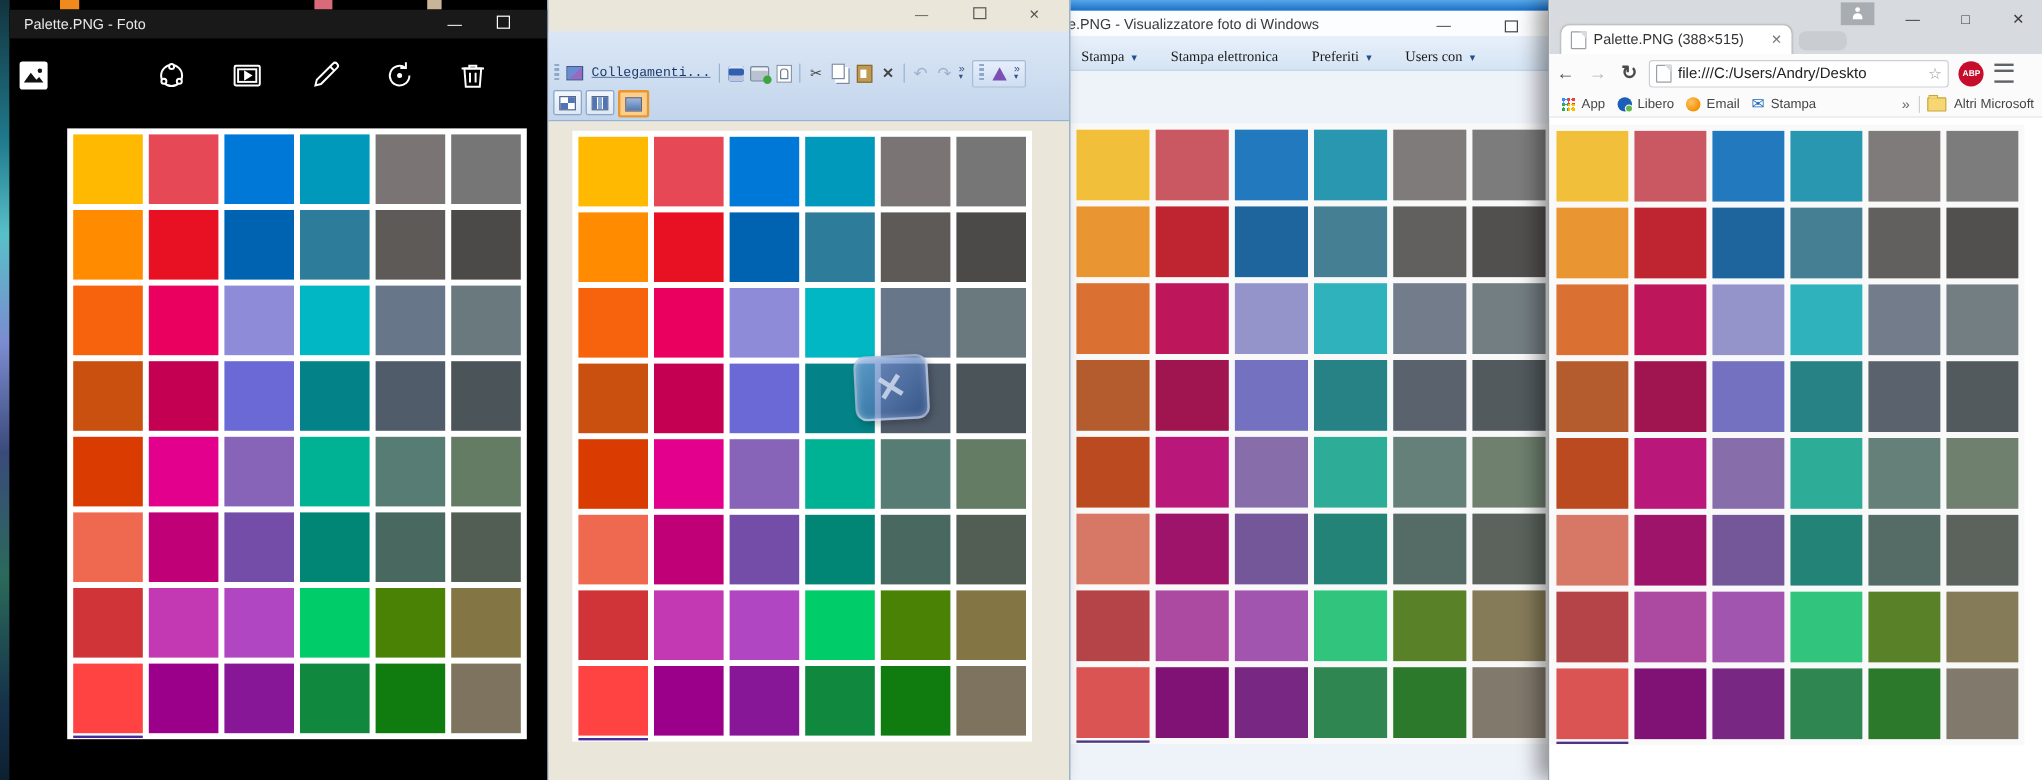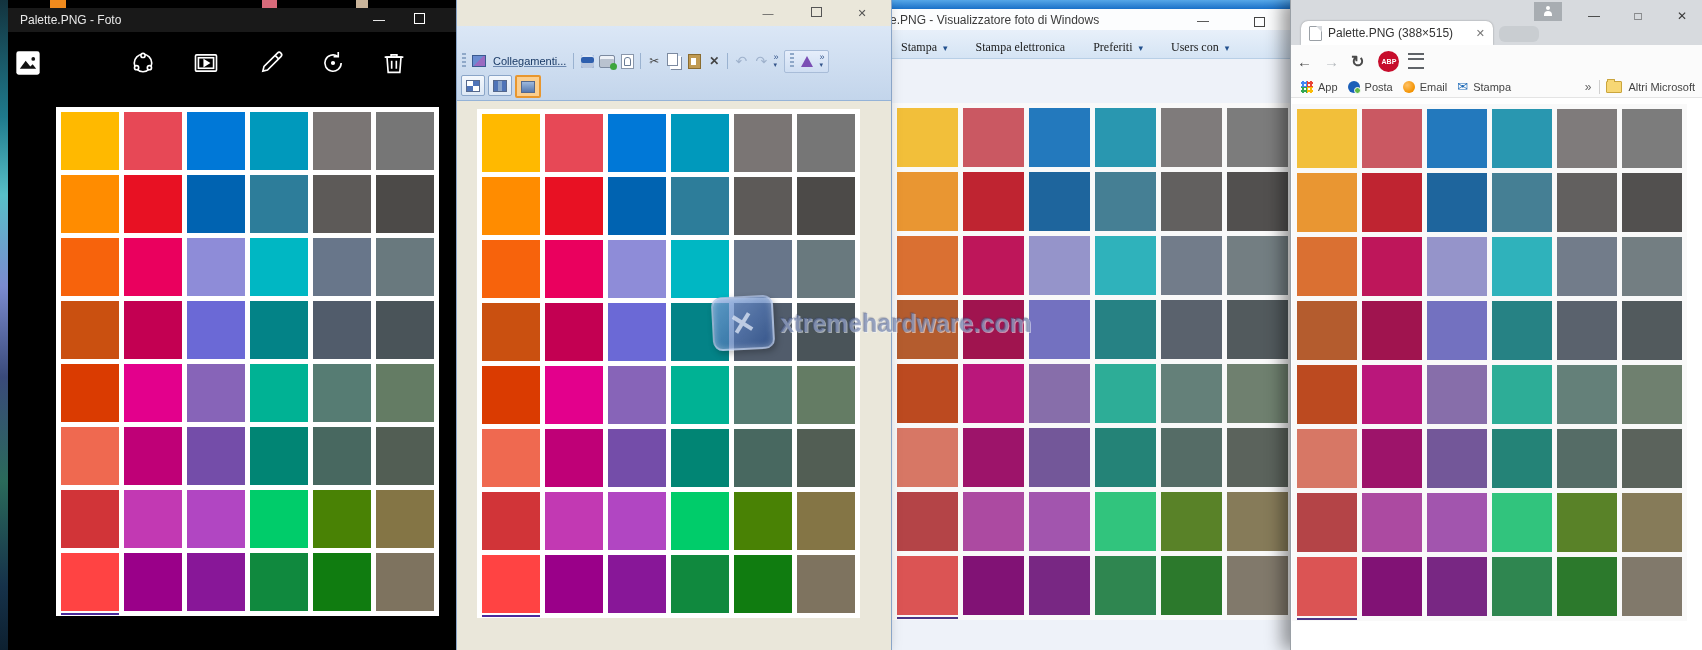--- a/index.html
+++ b/index.html
@@ -241,21 +241,21 @@
   <div class="owc" style="right:110px;">—</div>
   <div class="owc" style="right:62px;"><span style="display:inline-block;width:9px;height:8px;border:1px solid #555;"></span></div>
   <div class="owc" style="right:16px;">✕</div>
 
   <div class="blue">
     <div class="otools">
       <span class="grip"></span>
       <span class="ti">
           <span style="width:12px;height:10px;background:linear-gradient(135deg,#6a8cd0 50%,#9a6ac0 50%);outline:1px solid #3a5a90;"></span>
         </span>
-      <span style="margin:11px 4px;text-decoration:underline;text-decoration-color:#6a86ae;">Collegamenti...</span>
+      <span style="margin:11px 4px;text-decoration:underline;text-decoration-color:#6a86ae;font-family:Liberation Mono, monospace;">Collegamenti...</span>
       <span class="sep"></span>
       <span class="ti">
           <span class="ic-save"></span>
         </span>
       <span class="ti">
           <span class="ic-print"></span>
         </span>
       <span class="ti">
           <span class="ic-mail"></span>
         </span>
@@ -444,32 +444,37 @@
         <span class="person"></span>
       </div>
     <div class="cwc" style="right:96px;">—</div>
     <div class="cwc" style="right:52px;">□</div>
     <div class="cwc" style="right:8px;">✕</div>
   </div>
   <div class="cbar">
     <span class="navg">←</span>
     <span class="navg" style="color:#b5b9bd;">→</span>
     <span class="navg" style="font-size:16px;font-weight:bold;">↻</span>
+    <span class="addr">
+      <span class="doc"></span>
+      <span style="white-space:nowrap;">file:///C:/Users/Andry/Deskto</span>
+      <span class="star">☆</span>
+    </span>
     <span class="abp">ABP</span>
     <span class="ham"></span>
   </div>
   <div class="bbar">
     <span style="display:flex;align-items:center;">
         <span class="bk">
           <span class="bicon ic-apps-grid"></span>
           <span>App</span>
         </span>
         <span class="bk">
           <span class="bicon ic-libero"></span>
-          <span>Posta</span>
+          <span>Libero</span>
         </span>
         <span class="bk">
           <span class="bicon ic-email"></span>
           <span>Email</span>
         </span>
         <span class="bk">
           <span class="bicon ic-alice">✉</span>
           <span>Stampa</span>
         </span>
       </span>
@@ -528,14 +533,13 @@
       <div class="sw" style="background: rgb(16, 124, 16);"></div>
       <div class="sw" style="background: rgb(126, 115, 95);"></div>
       <div class="underline" style="background: rgb(75, 42, 155);"></div>
     </div>
 </div>
 
 <div id="wm">
   <span class="wmbadge">
     <span class="wmx">✕</span>
   </span>
-  <span class="wmtext">xtremehardware.com</span>
 </div>
 
 </body></html>

